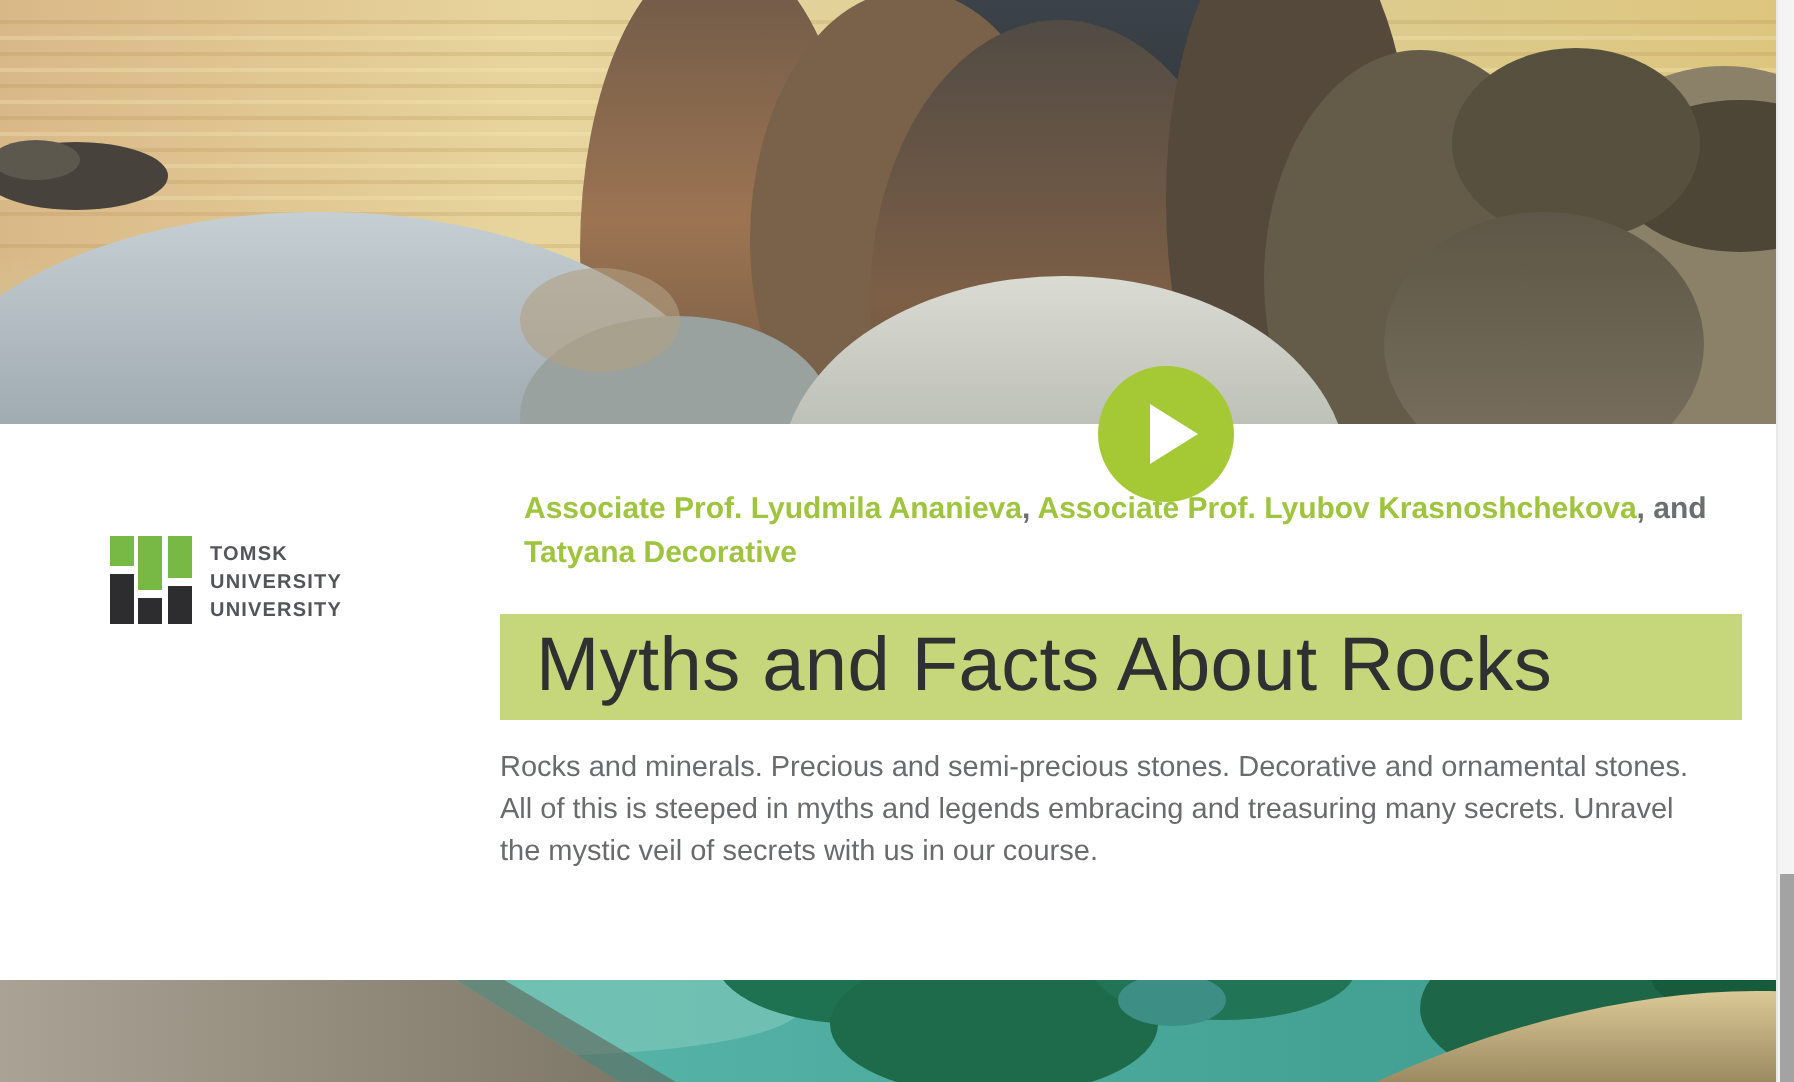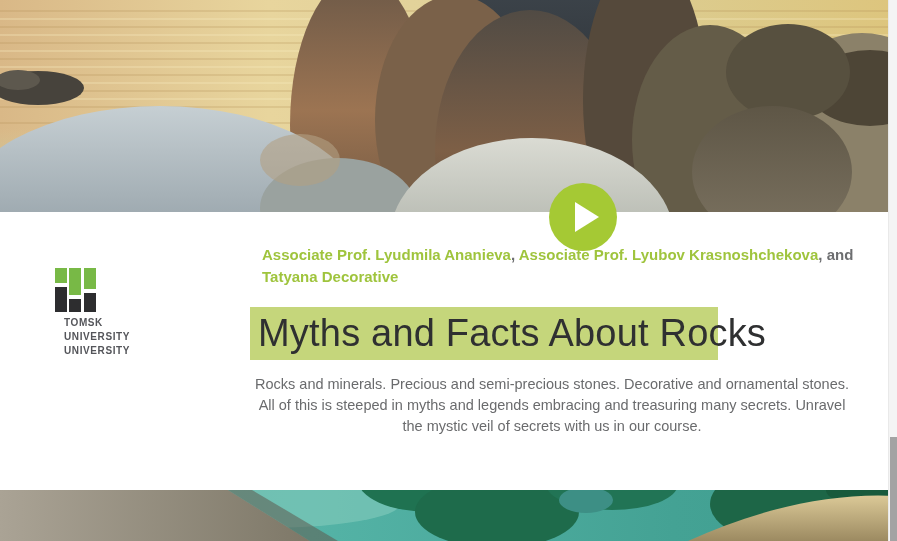--- a/index.html
+++ b/index.html
@@ -38,21 +38,21 @@
   }
 
   
   .content {
     position: absolute; top: 212px; left: 0;
     width: 897px; height: 278px;
     background: #ffffff;
   }
 
   
-  .uni-logo { position: absolute; left: 55px; top: 56px; display: flex; flex-direction: column; }
+  .uni-logo { position: absolute; left: 55px; top: 56px; display: flex; }
   .logo-mark { position: relative; width: 41px; height: 45px; flex: none; }
   .logo-block { position: absolute; width: 12px; }
   .lb-green { background: #78b946; }
   .lb-black { background: #2d2d2f; }
   .c1 { left: 0; }  .c2 { left: 14px; }  .c3 { left: 29px; }
   .c1.lb-green { top: 0; height: 15px; }
   .c1.lb-black { top: 19px; height: 25px; }
   .c2.lb-green { top: 0; height: 27px; }
   .c2.lb-black { top: 31px; height: 13px; }
   .c3.lb-green { top: 0; height: 21px; }
@@ -70,37 +70,36 @@
     font-size: 15px; font-weight: 700; line-height: 21.5px;
     color: #6d6e70;
     margin-left: 12px;
   }
   .instructor-link { color: #9fc43d; cursor: pointer; }
   .sep { color: #6d6e70; font-weight: 700; }
 
   
   .course-title {
     position: absolute; left: 250px; top: 95px;
-    width: 468px; height: 53px;
+    width: 621px; height: 53px;
     background: #c5d67b;
     color: #2f3031;
     font-size: 38px; font-weight: 300;
     line-height: 52px;
-    padding-left: 8px;
+    padding-left: 18px;
     white-space: nowrap;
     letter-spacing: 0.2px;
   }
 
   
   .course-description {
     position: absolute; left: 250px; top: 162px;
     width: 604px;
     font-size: 14.5px; line-height: 21px;
     color: #6a6b6d;
-    text-align: center;
   }
 
   
   .bottom-banner {
     position: absolute; top: 490px; left: 0;
     width: 897px; height: 51px;
   }
   .bottom-banner svg { display: block; width: 100%; height: 100%; }
 
   

